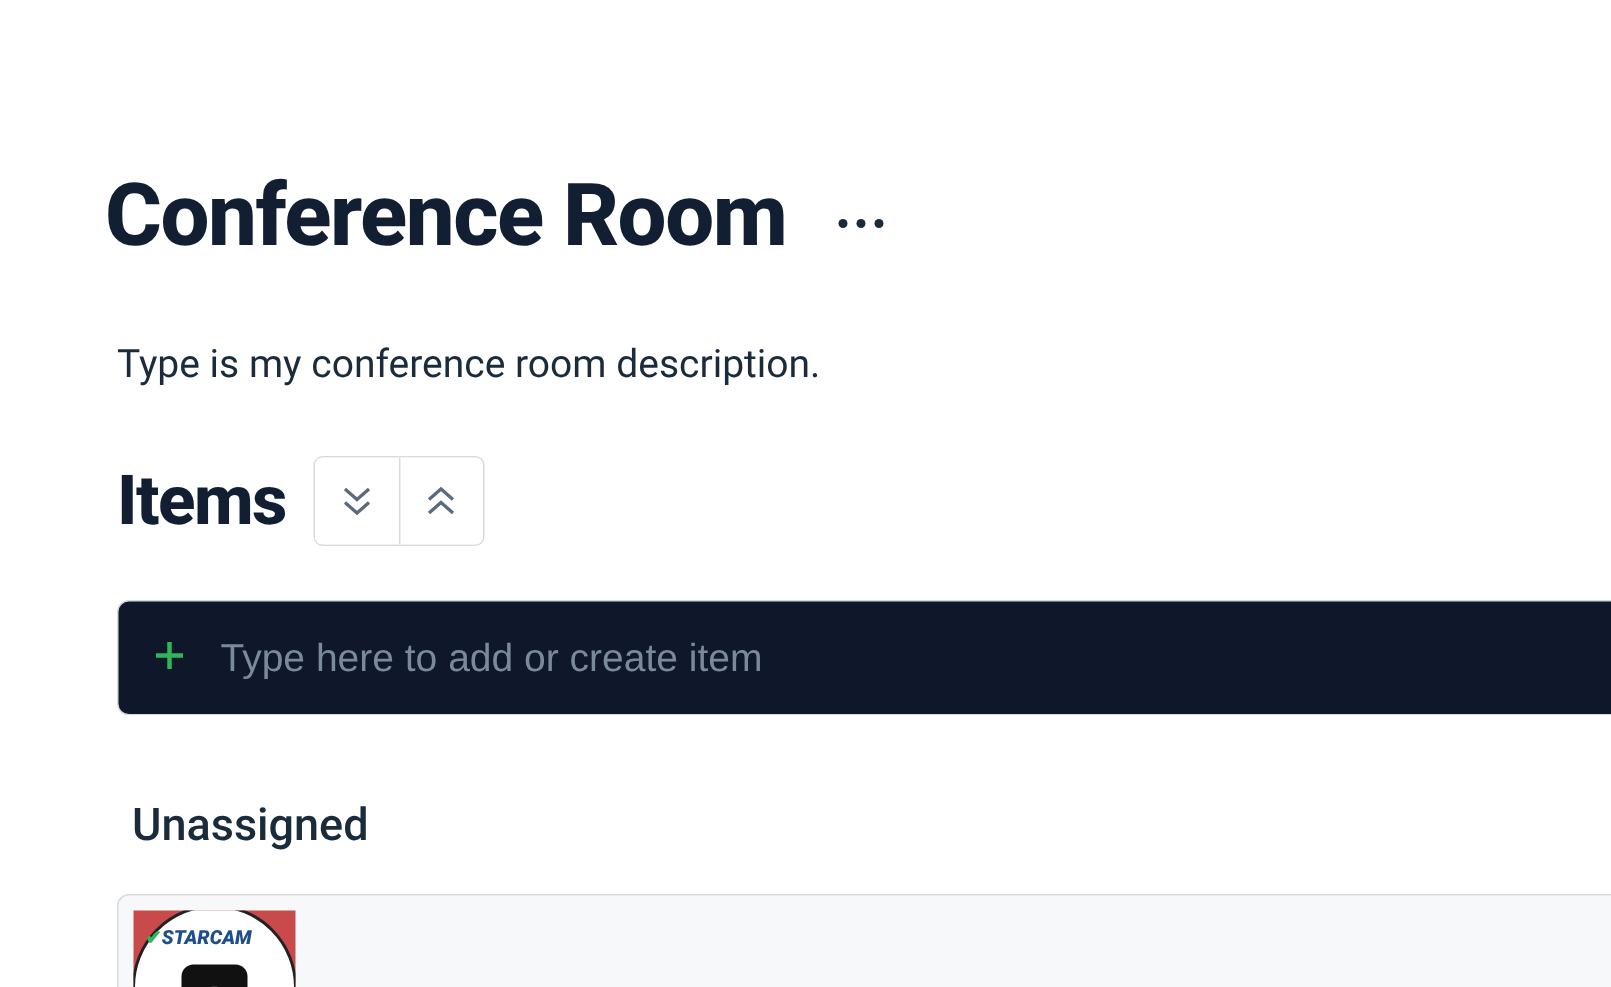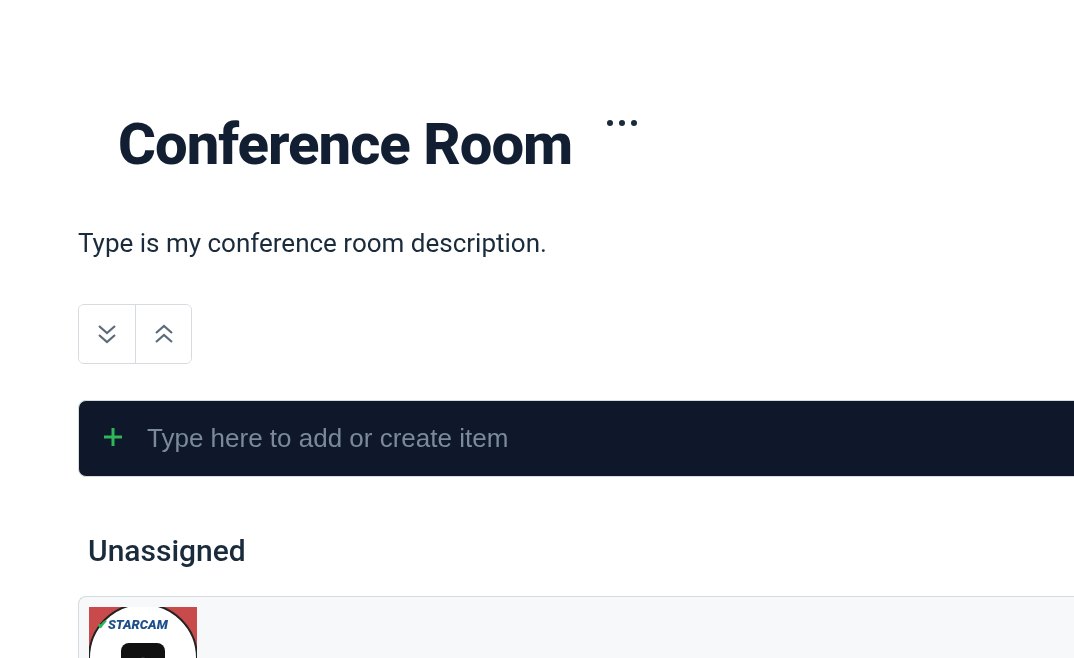--- a/index.html
+++ b/index.html
@@ -8,23 +8,22 @@
     background: #ffffff;
     color: #1a2b3c;
     width: 1074px;
     height: 658px;
     overflow: hidden;
     padding-left: 70px;
     padding-top: 110px;
   }
   .title-row {
     display: flex;
-    align-items: flex-start;
+    align-items: center;
     gap: 35px;
-    margin-left: 48px;
   }
   .page-title {
     font-size: 58px;
     font-weight: 800;
     color: #121f33;
     letter-spacing: -1px;
   }
   .more-dots {
     display: flex;
     gap: 6px;
@@ -178,20 +177,21 @@
   <div class="more-dots">
     <span></span>
       <span></span>
       <span></span>
   </div>
 </div>
 
 <p class="description">Type is my conference room description.</p>
 
 <div class="items-row">
+  <h2 class="items-heading">Items</h2>
   <div class="chev-group">
     <div class="chev-btn">
       <svg width="22" height="24" viewBox="0 0 22 24">
         <polyline points="3,4 11,11 19,4"></polyline>
         <polyline points="3,13 11,20 19,13"></polyline>
       </svg>
     </div>
     <div class="chev-btn">
       <svg width="22" height="24" viewBox="0 0 22 24">
         <polyline points="3,11 11,4 19,11"></polyline>

